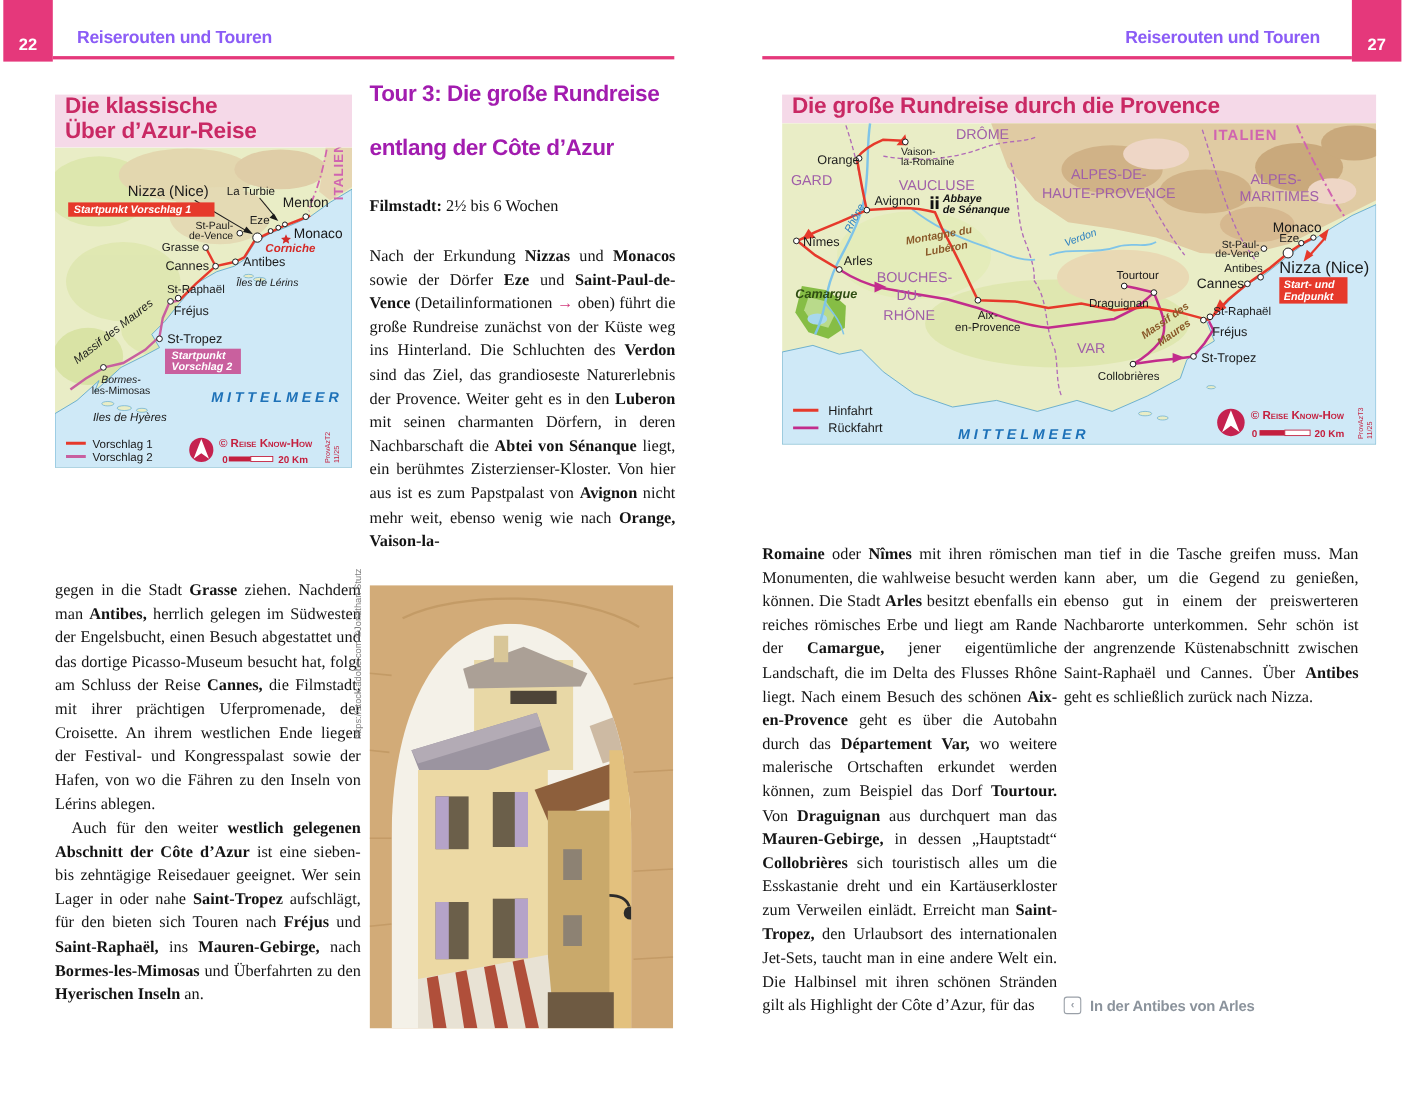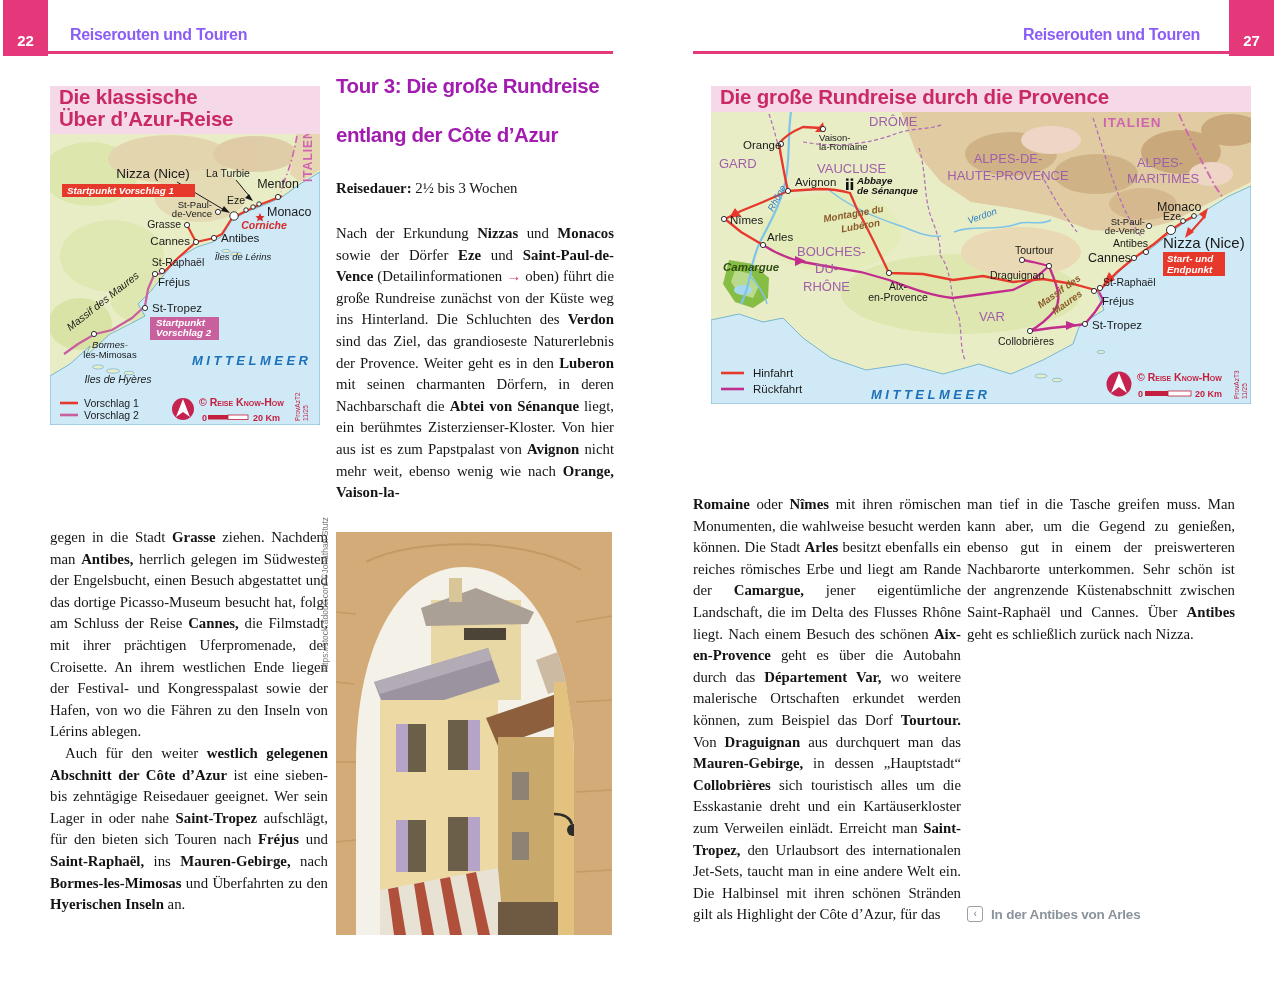--- a/index.html
+++ b/index.html
@@ -145,21 +145,21 @@
       </g>
     </svg>
   </div>
 
   <div class="tourhead" style="left:336px;top:74px;width:285px;">
     <span>Tour 3: Die große Rundreise</span><br>
     <br>
     <span>entlang der Côte d’Azur</span>
   </div>
   <div class="serif" style="left:336px;top:178px;width:278px;">
-    <p><span style="font-weight: bold;">Reisedauer:</span><span> 2½ bis 3 Wochen</span></p>
+    <p><span style="font-weight: bold;">Filmstadt:</span><span> 2½ bis 6 Wochen</span></p>
   </div>
   <div class="serif" style="left:336px;top:223px;width:278px;">
     <p><span>Nach der Erkundung </span><span style="font-weight: bold;">Nizzas</span><span> und </span><span style="font-weight: bold;">Monacos</span><span> sowie der Dörfer </span><span style="font-weight: bold;">Eze</span><span> und </span><span style="font-weight: bold;">Saint-Paul-de-Vence</span><span> (Detailinformationen </span><span style="font-weight: bold; color: rgb(210, 58, 124);">→</span><span> oben) führt die große Rundreise zunächst von der Küste weg ins Hinterland. Die Schluchten des </span><span style="font-weight: bold;">Verdon</span><span> sind das Ziel, das grandioseste Naturerlebnis der Provence. Weiter geht es in den </span><span style="font-weight: bold;">Luberon</span><span> mit seinen charmanten Dörfern, in deren Nachbarschaft die </span><span style="font-weight: bold;">Abtei von Sénanque</span><span> liegt, ein berühmtes Zisterzienser-Kloster. Von hier aus ist es zum Papstpalast von </span><span style="font-weight: bold;">Avignon</span><span> nicht mehr weit, ebenso wenig wie nach </span><span style="font-weight: bold;">Orange, Vaison-la-</span></p>
   </div>
 
   <div class="serif" style="left:50px;top:527px;width:278px;">
     <p><span>gegen in die Stadt </span><span style="font-weight: bold;">Grasse</span><span> ziehen. Nachdem man </span><span style="font-weight: bold;">Antibes,</span><span> herrlich gelegen im Südwesten der Engelsbucht, einen Besuch abgestattet und das dortige Picasso-Museum besucht hat, folgt am Schluss der Reise </span><span style="font-weight: bold;">Cannes,</span><span> die Filmstadt, mit ihrer prächtigen Uferpromenade, der Croisette. An ihrem westlichen Ende liegen der Festival- und Kongresspalast sowie der Hafen, von wo die Fähren zu den Inseln von Lérins ablegen.</span></p>
     <p class="ind"><span>Auch für den weiter </span><span style="font-weight: bold;">westlich gelegenen Abschnitt der Côte d’Azur</span><span> ist eine sieben- bis zehntägige Reisedauer geeignet. Wer sein Lager in oder nahe </span><span style="font-weight: bold;">Saint-Tropez</span><span> aufschlägt, für den bieten sich Touren nach </span><span style="font-weight: bold;">Fréjus</span><span> und </span><span style="font-weight: bold;">Saint-Raphaël,</span><span> ins </span><span style="font-weight: bold;">Mauren-Gebirge,</span><span> nach </span><span style="font-weight: bold;">Bormes-les-Mimosas</span><span> und Überfahrten zu den </span><span style="font-weight: bold;">Hyerischen Inseln</span><span> an.</span></p>
   </div>
 

